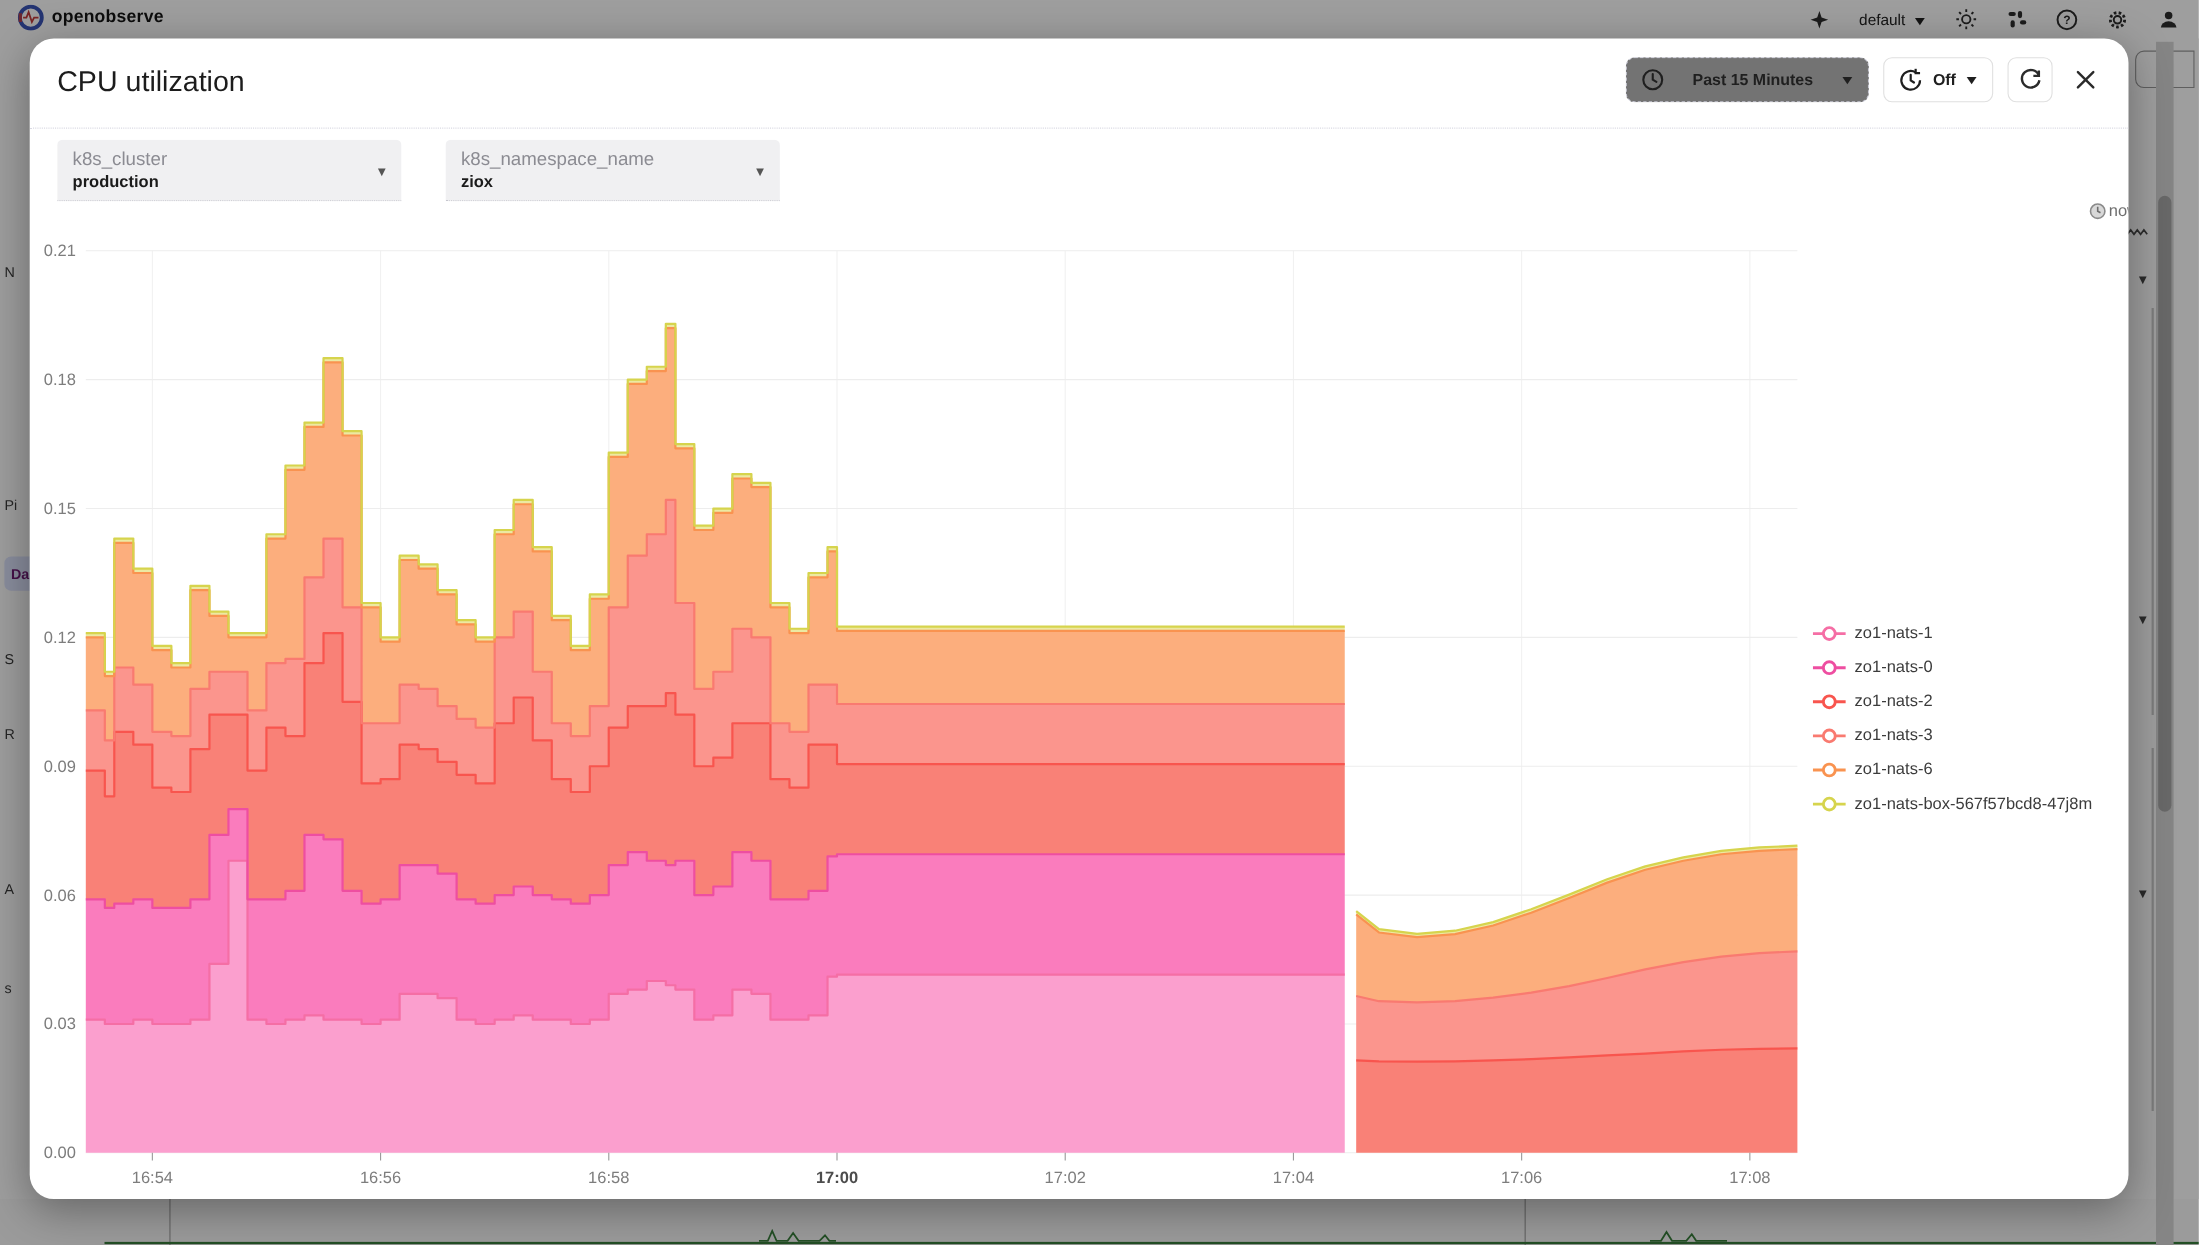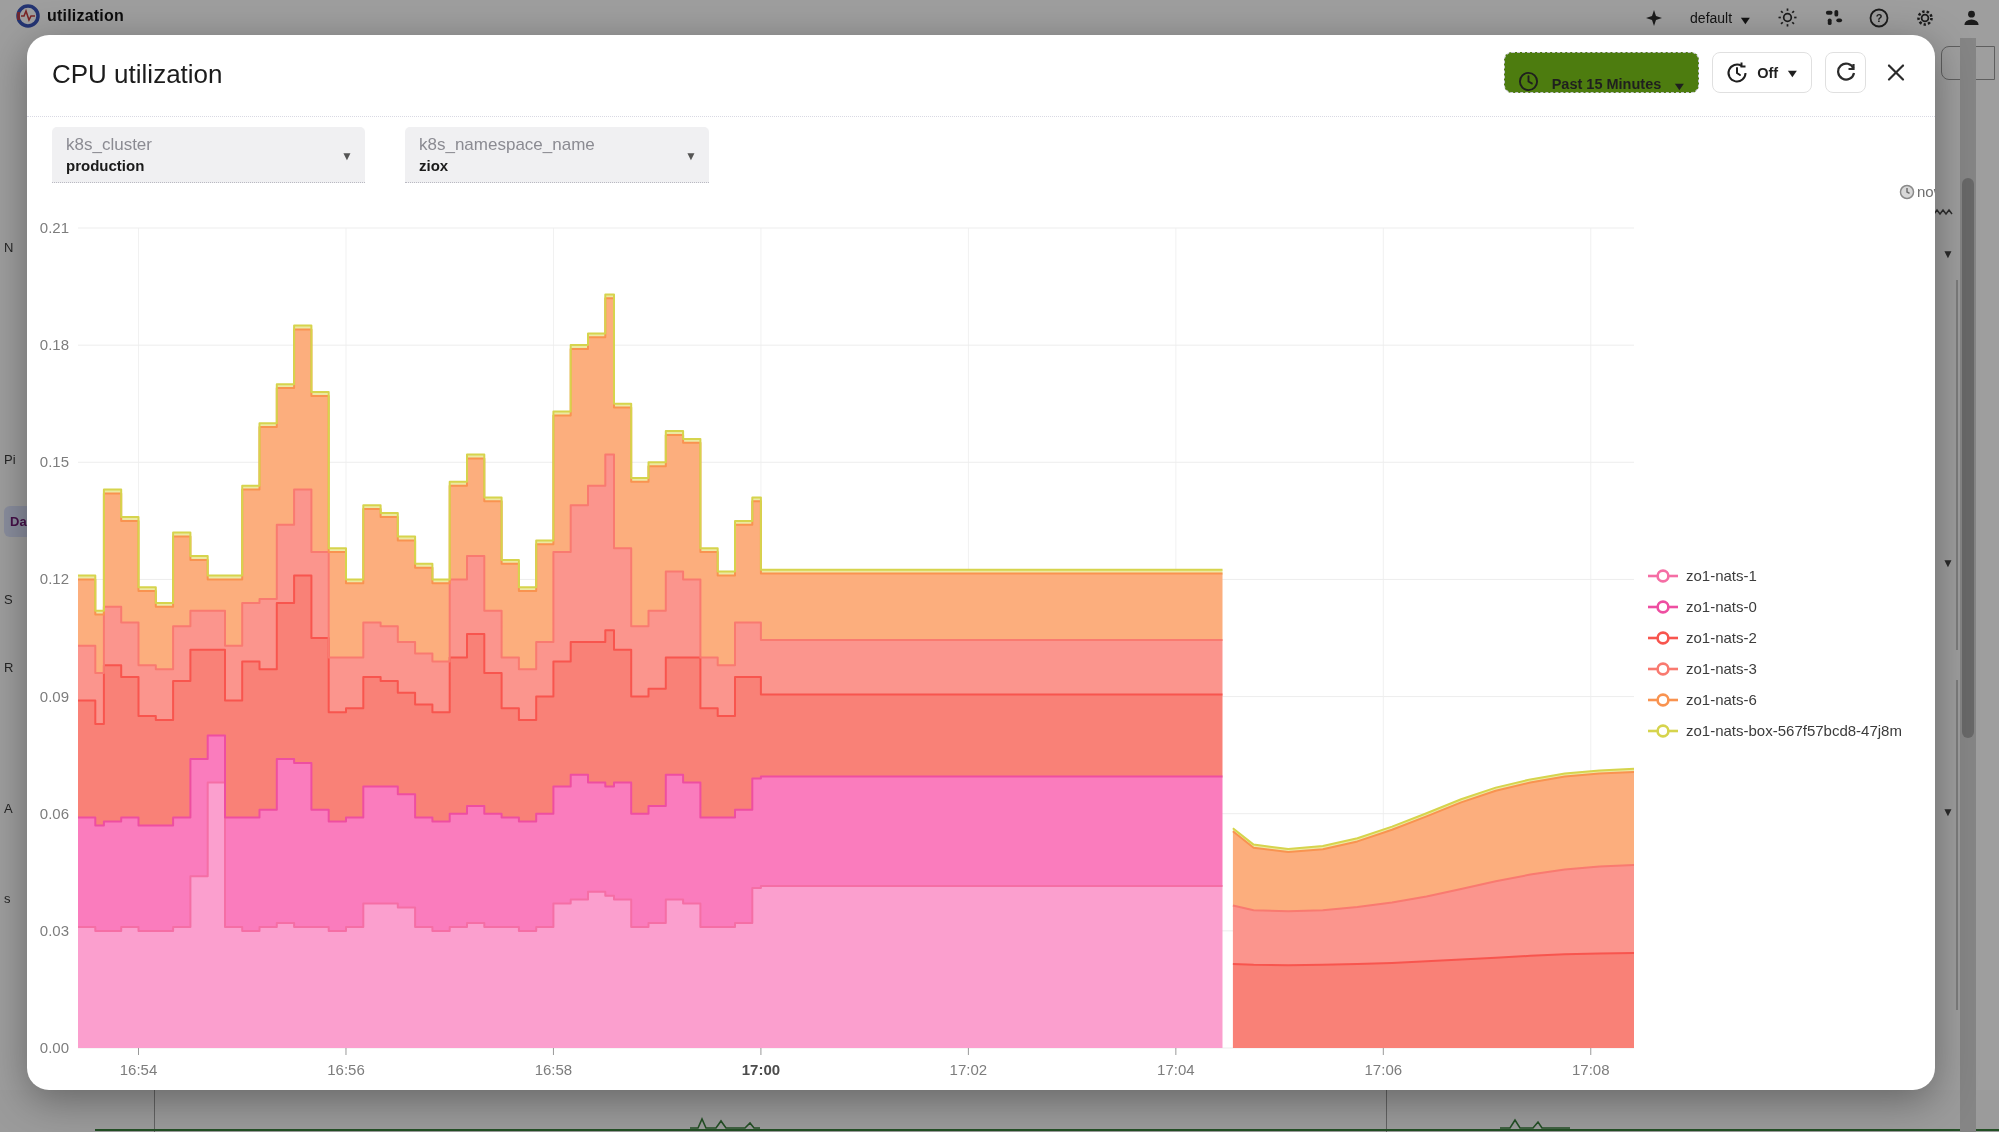--- a/index.html
+++ b/index.html
@@ -28,21 +28,21 @@
   .bottom-divider{position:absolute;top:0;width:1px;height:42px;background:#9f9f9f;}
   .greenline{position:absolute;left:95px;top:39px;width:1904px;height:2px;background:#39803c;}
   .spark{position:absolute;top:26px;width:70px;height:13px;}
   
   .backdrop{position:absolute;inset:0;background:rgba(0,0,0,.38);z-index:5;}
   .modal{position:absolute;left:27px;top:35px;width:1908px;height:1055px;background:#fff;
          border-radius:22px;box-shadow:0 10px 40px rgba(0,0,0,.35);z-index:10;overflow:hidden;}
   .m-header{position:relative;height:82px;border-bottom:1px dotted #d9d9e3;}
   .m-title{position:absolute;left:25px;top:24px;font-size:26px;color:#1c1c1c;}
   .m-controls{position:absolute;right:22px;top:17px;display:flex;align-items:center;gap:13px;height:41px;}
-  .pill{display:flex;align-items:flex-end;gap:13px;height:41px;padding:0 13px;background:#4d7c0f;
+  .pill{display:flex;align-items:center;gap:26px;height:41px;padding:0 13px;background:#737373;
         border:1px dashed #c6c6d2;border-radius:8px;font-size:14.5px;font-weight:700;color:#1f1f1f;cursor:pointer;}
   .btn-off{display:flex;align-items:center;gap:9px;height:41px;padding:0 13px;background:#fff;
         border:1px solid #e0e0e0;border-radius:8px;font-size:14.5px;font-weight:700;color:#1f1f1f;cursor:pointer;}
   .btn-sq{width:41px;height:41px;display:flex;align-items:center;justify-content:center;background:#fff;
         border:1px solid #e0e0e0;border-radius:8px;cursor:pointer;}
   .btn-x{width:34px;height:34px;display:flex;align-items:center;justify-content:center;cursor:pointer;border:none;background:transparent;}
   .caret{font-size:11px;color:#1f1f1f;transform:scaleX(1.4);}
   
   .filters{position:absolute;left:25px;top:92px;display:flex;gap:40px;}
   .fbox{position:relative;height:56px;background:#f0f0f2;border-radius:5px 5px 0 0;
@@ -65,21 +65,21 @@
 
 <div class="page">
 
   <div class="topbar">
     <div class="brand">
       <svg width="24" height="24" viewBox="0 0 24 24">
         <circle cx="12" cy="12" r="10" fill="#fff" stroke="#3b55b8" stroke-width="3.5"></circle>
         <polyline points="5,12 8,12 10,7 13,16 15,12 19,12" fill="none" stroke="#c43c3c" stroke-width="1.6"></polyline>
         <rect x="1" y="8" width="3" height="8" fill="#c43c3c" opacity=".85"></rect>
       </svg>
-      <span class="brand-name">utilization</span>
+      <span class="brand-name">openobserve</span>
     </div>
     <div class="tb-right">
       <span class="tb-ic">
         <svg width="18" height="18" viewBox="0 0 18 18">
             <path d="M9 1 L11 7 L17 9 L11 11 L9 17 L7 11 L1 9 L7 7 Z" fill="#2e2e2e"></path>
           </svg>
       </span>
       <span class="tb-org">
         <span>default</span>
         <span class="caret">▼</span>

